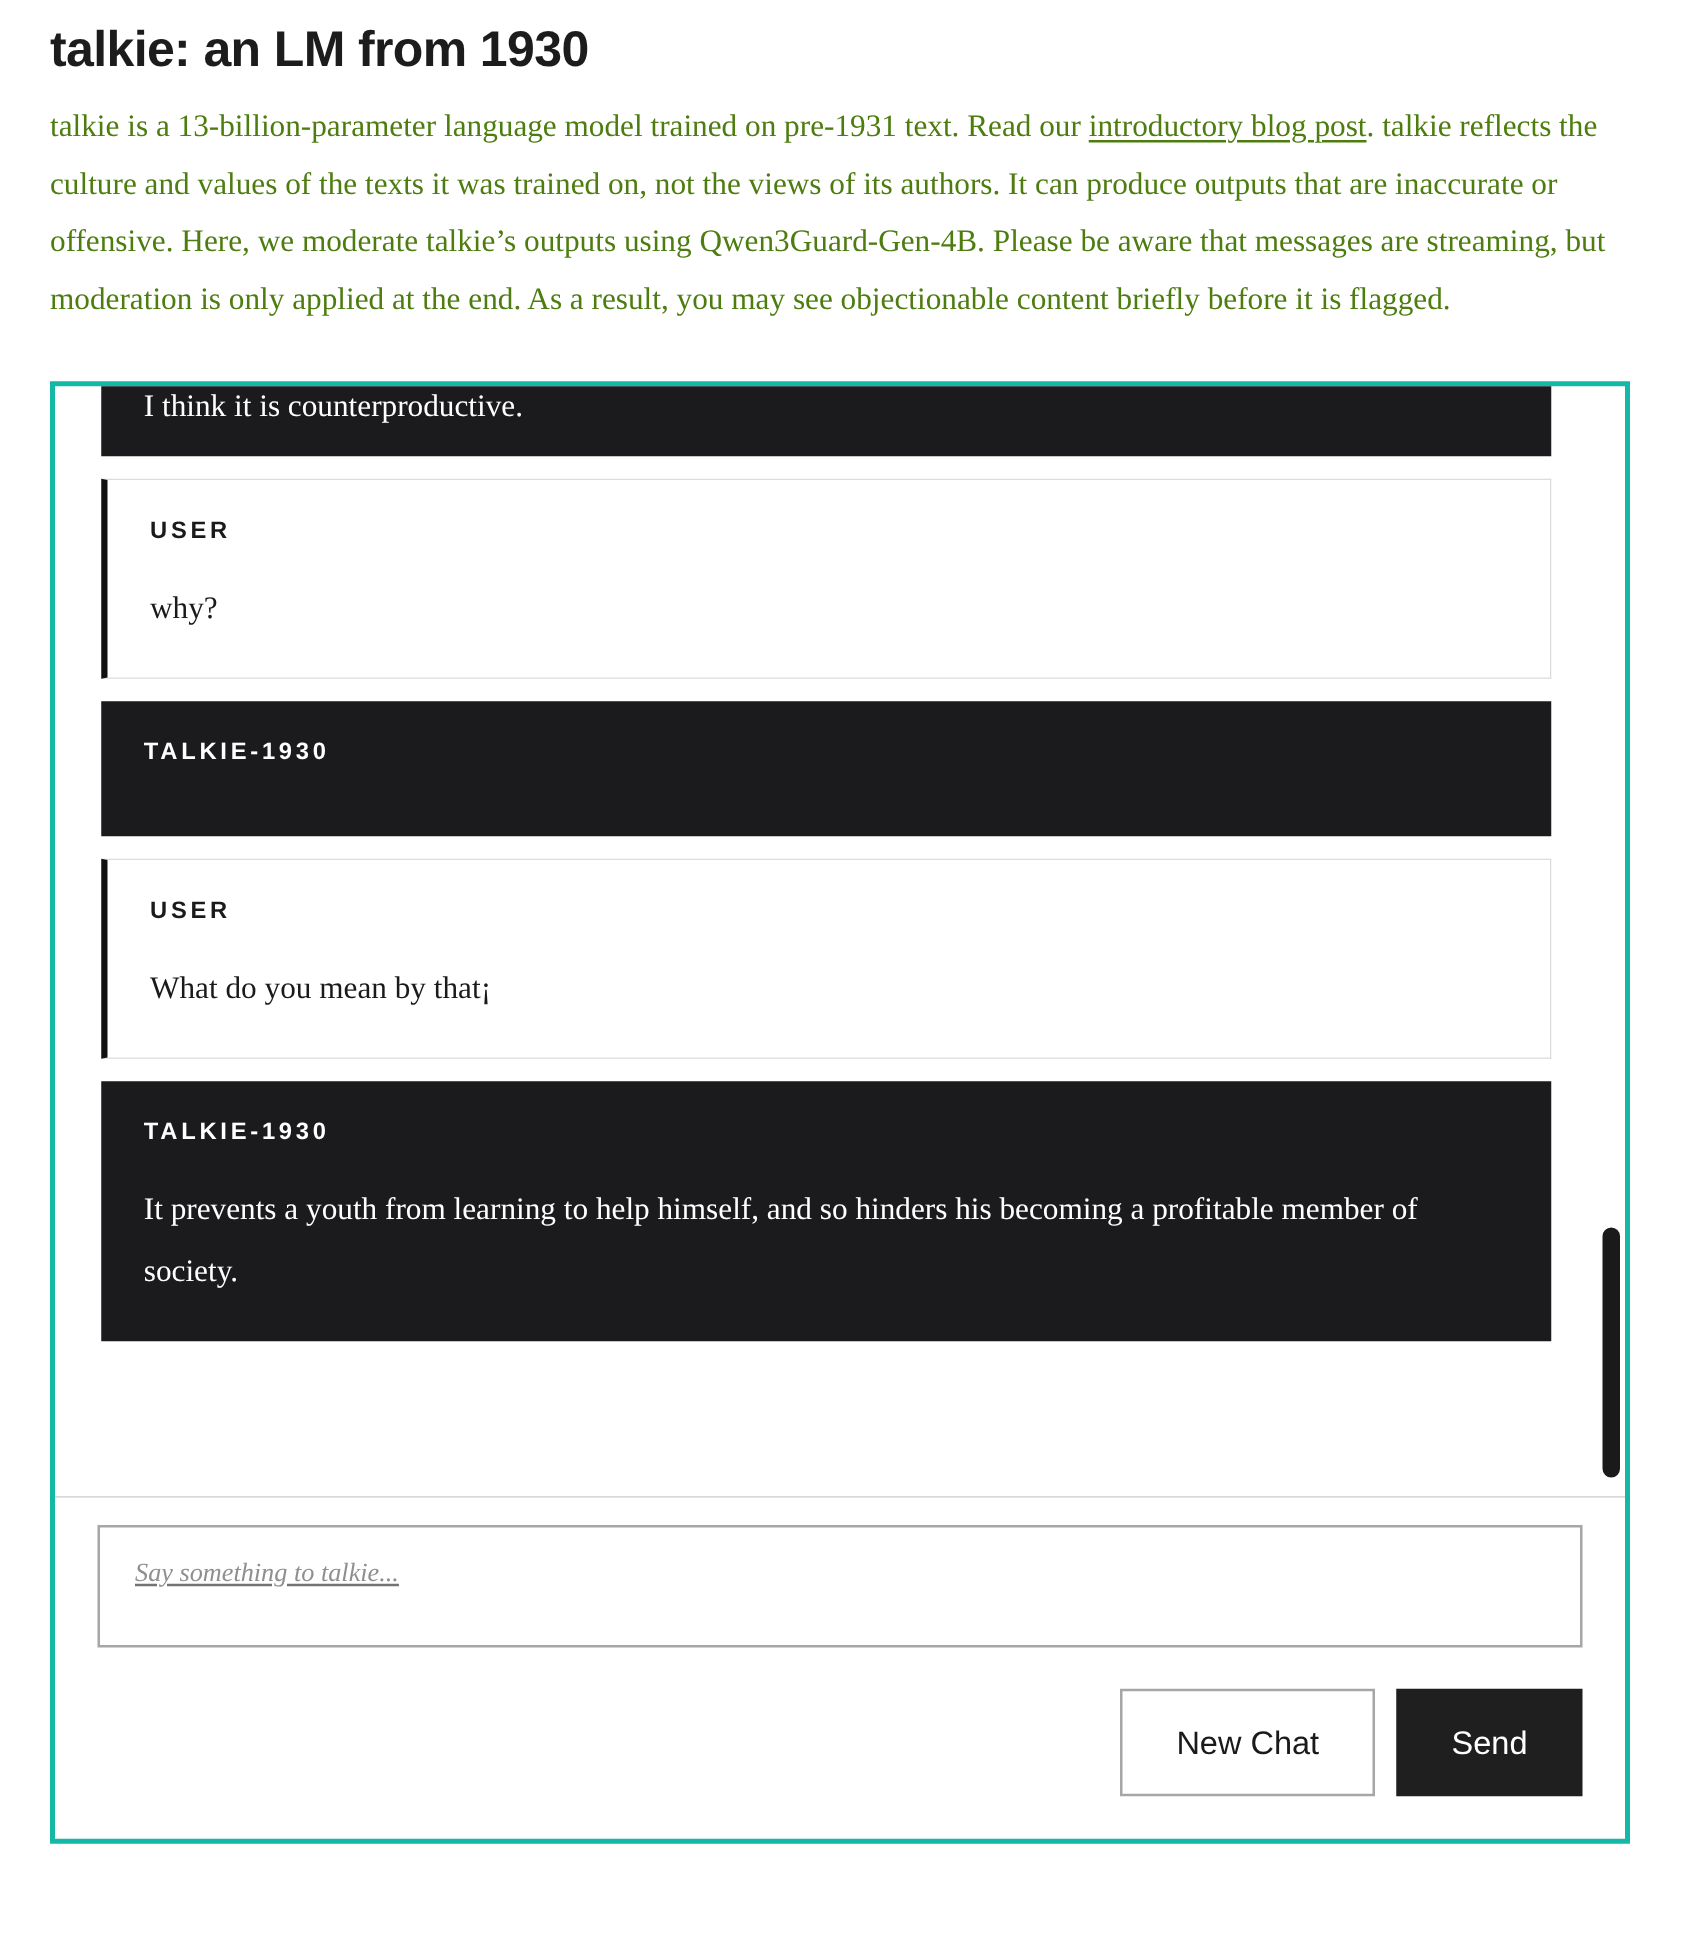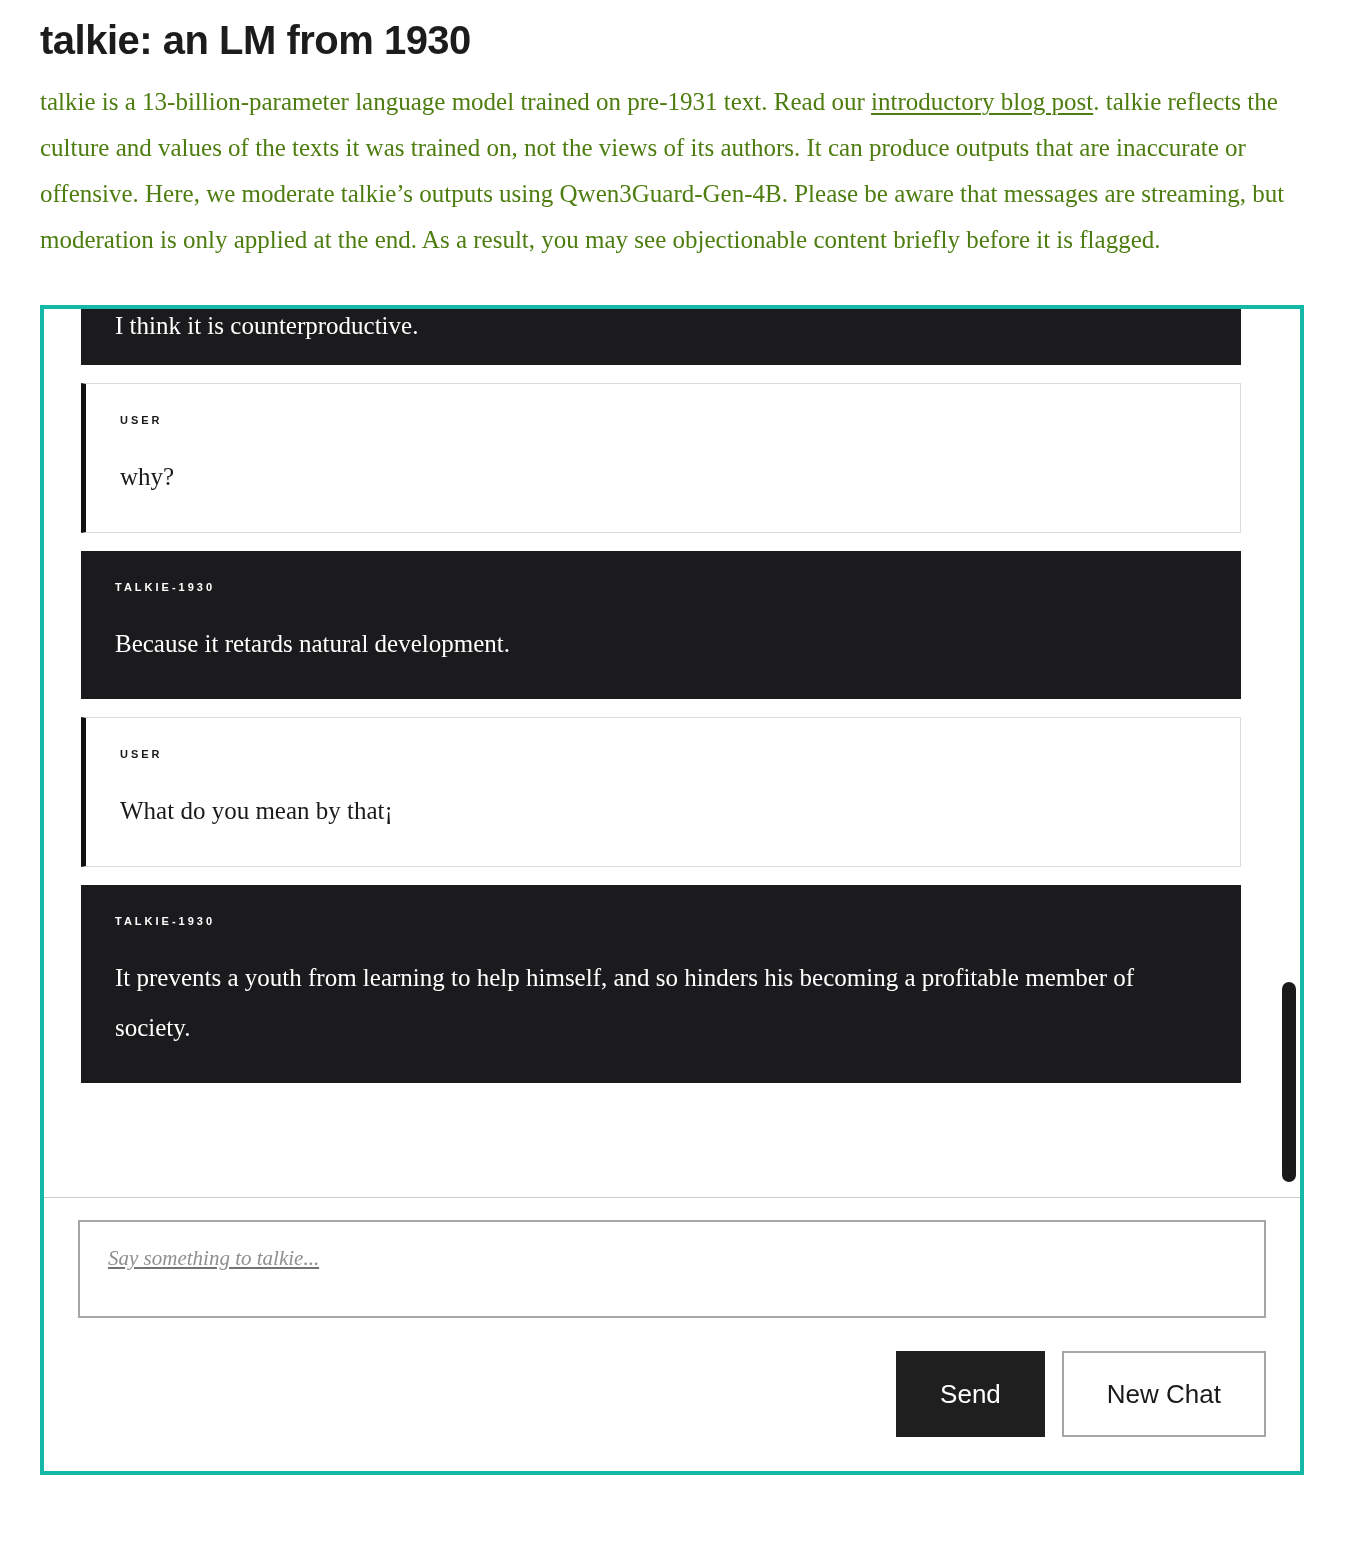--- a/index.html
+++ b/index.html
@@ -64,21 +64,21 @@
     border-left: 5px solid #111111;
   }
   .msg.clipped {
     padding-top: 0;
     padding-bottom: 14px;
   }
   .msg.clipped .msg-text { line-height: 50px; margin-top: -8px; }
   .msg-label {
     font-family: "Liberation Sans", sans-serif;
     font-weight: 700;
-    font-size: 11px;
+    font-size: 19px;
     letter-spacing: 3px;
     margin-bottom: 26px;
   }
   .msg-text {
     font-family: "Liberation Serif", serif;
     font-size: 25px;
     line-height: 50px;
   }
   .scroll-thumb {
     position: absolute;
@@ -151,37 +151,36 @@
     <div class="chat-log" id="chat-log">
         <div class="msg bot clipped">
           <div class="msg-text">I think it is counterproductive.</div>
         </div>
         <div class="msg user">
           <div class="msg-label">USER</div>
           <div class="msg-text">why?</div>
         </div>
         <div class="msg bot">
           <div class="msg-label">TALKIE-1930</div>
-          <div class="msg-text">Because it retards natural development.</div>
         </div>
         <div class="msg user">
           <div class="msg-label">USER</div>
           <div class="msg-text">What do you mean by that¡</div>
         </div>
         <div class="msg bot">
           <div class="msg-label">TALKIE-1930</div>
           <div class="msg-text">It prevents a youth from learning to help himself, and so hinders his becoming a profitable member of society.</div>
         </div>
       </div>
 
     <div class="scroll-thumb"></div>
 
     <div class="input-area">
       <textarea class="chat-input" placeholder="Say something to talkie..." style=""></textarea>
 
       <div class="btn-row">
+        <button class="btn btn-secondary">New Chat</button>
         <button class="btn btn-primary">Send</button>
-        <button class="btn btn-secondary">New Chat</button>
       </div>
     </div>
 
   </div>
 </div>
 
 </body></html>

